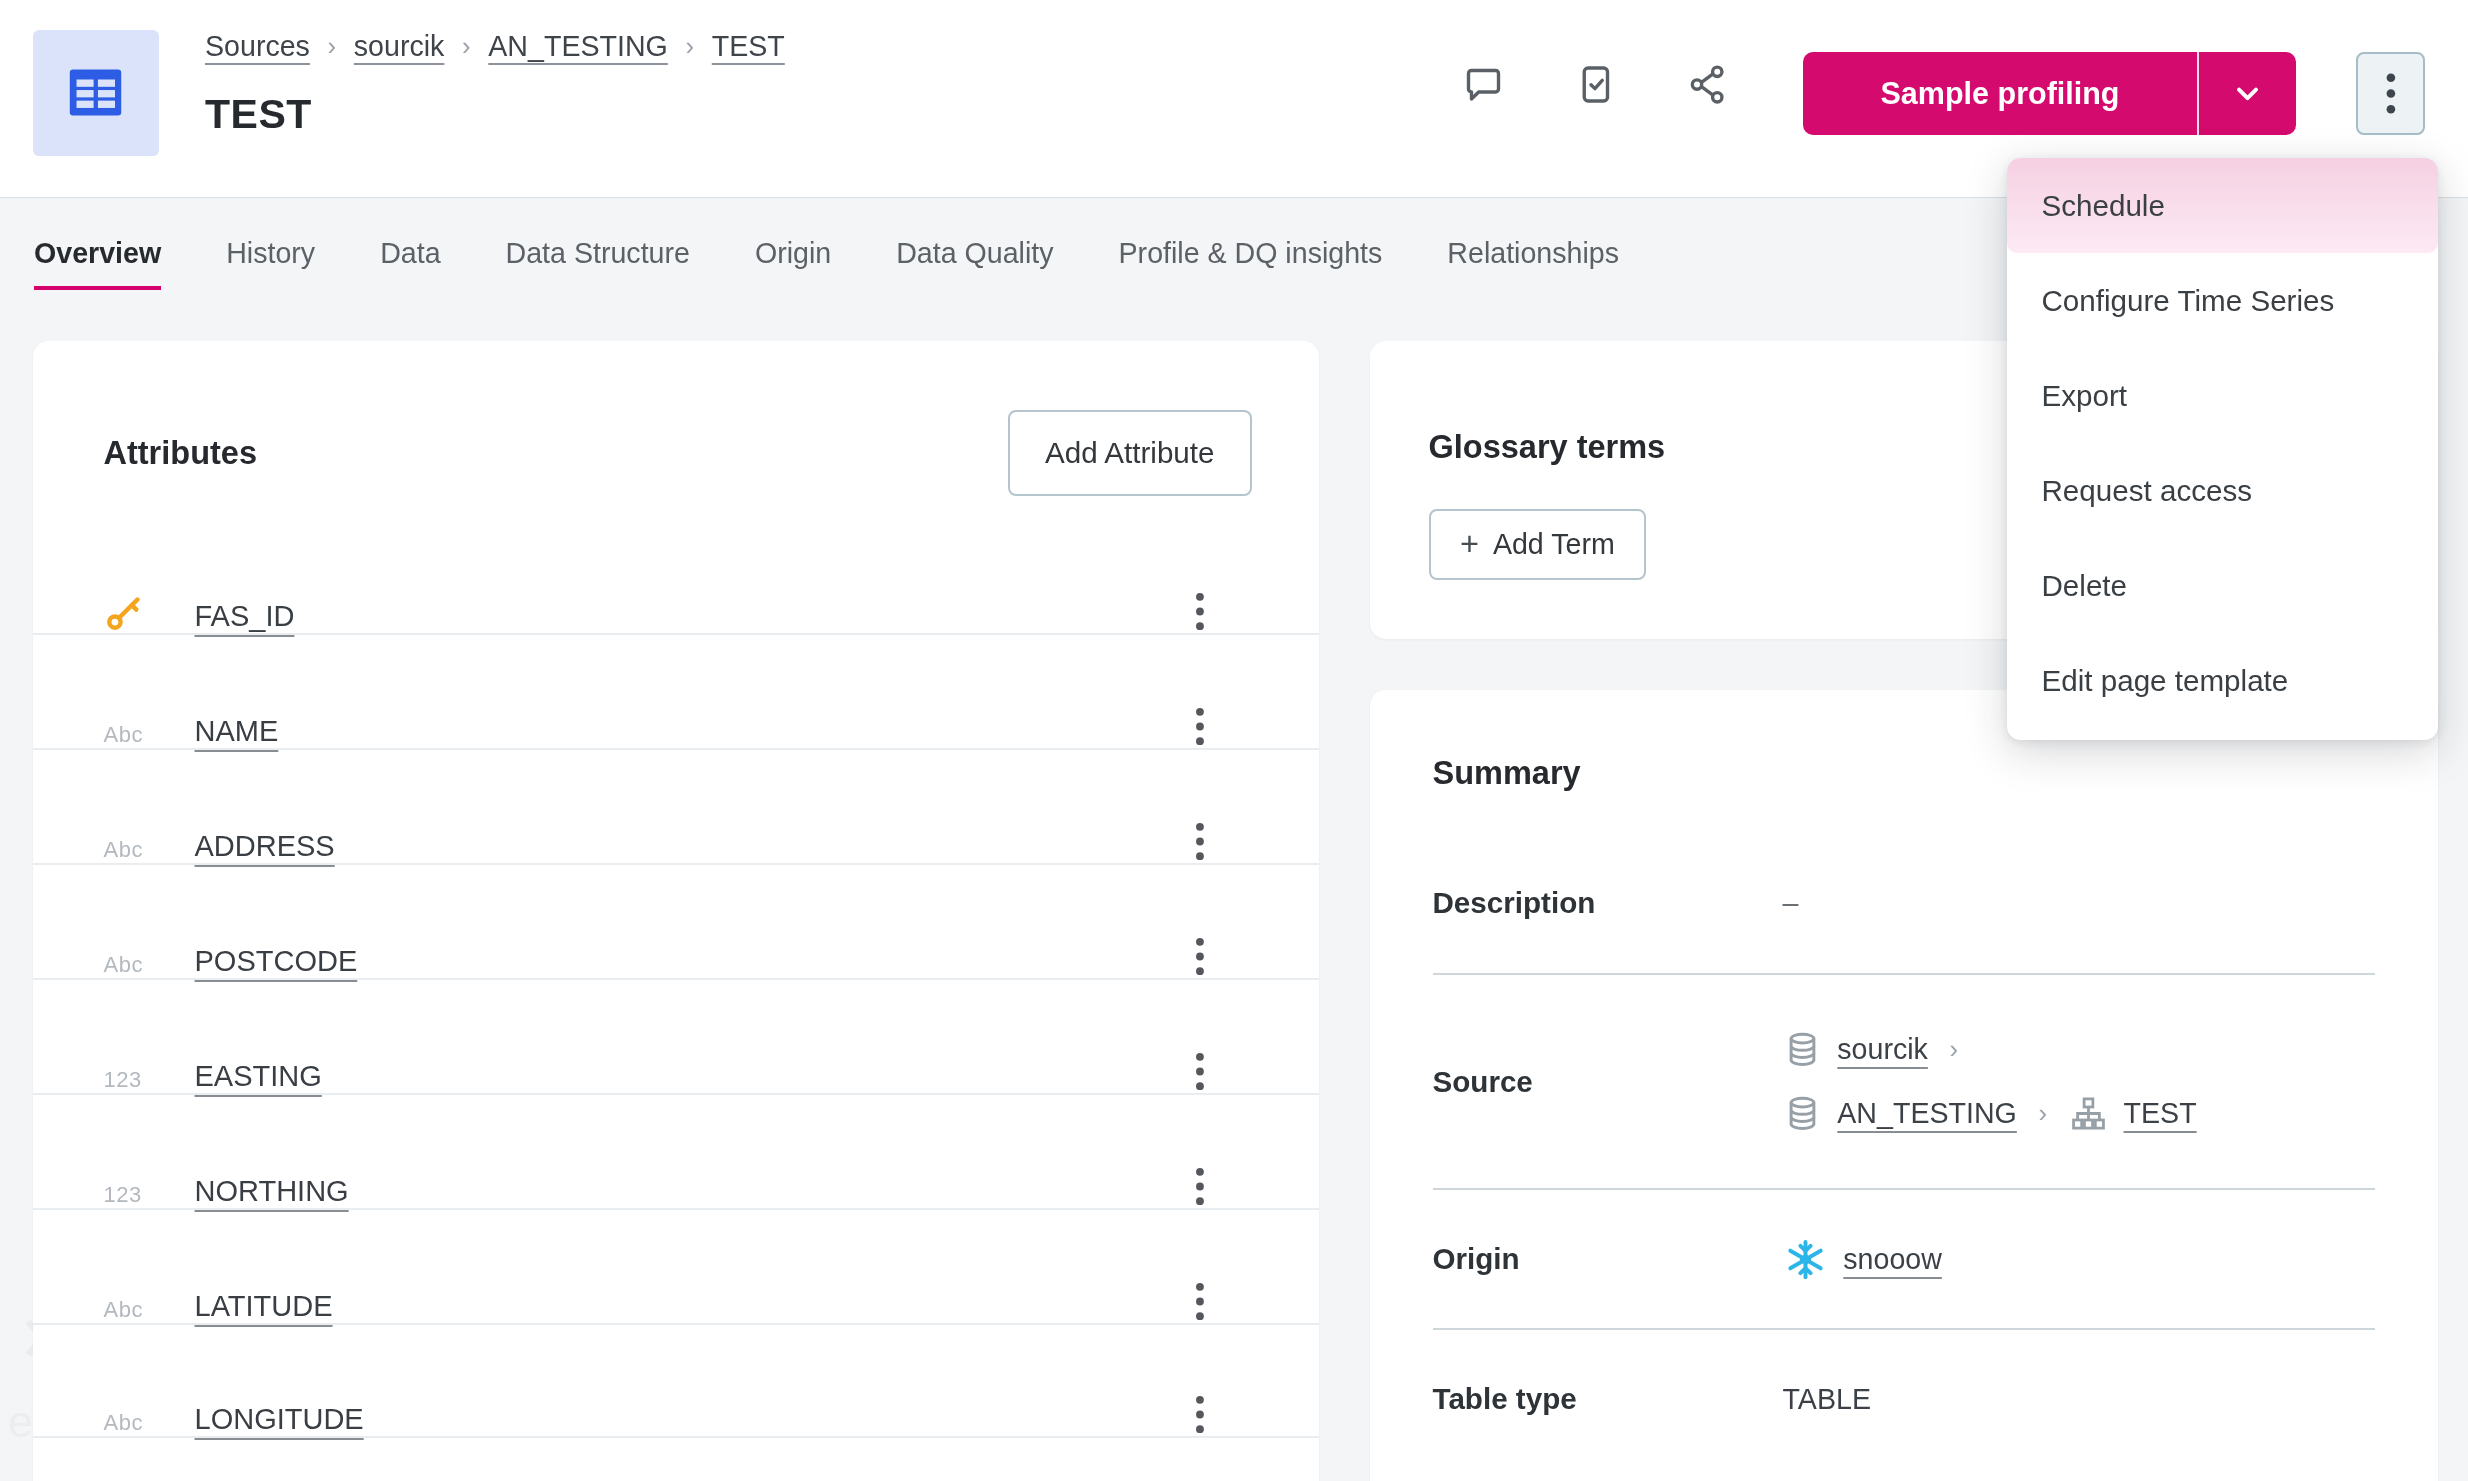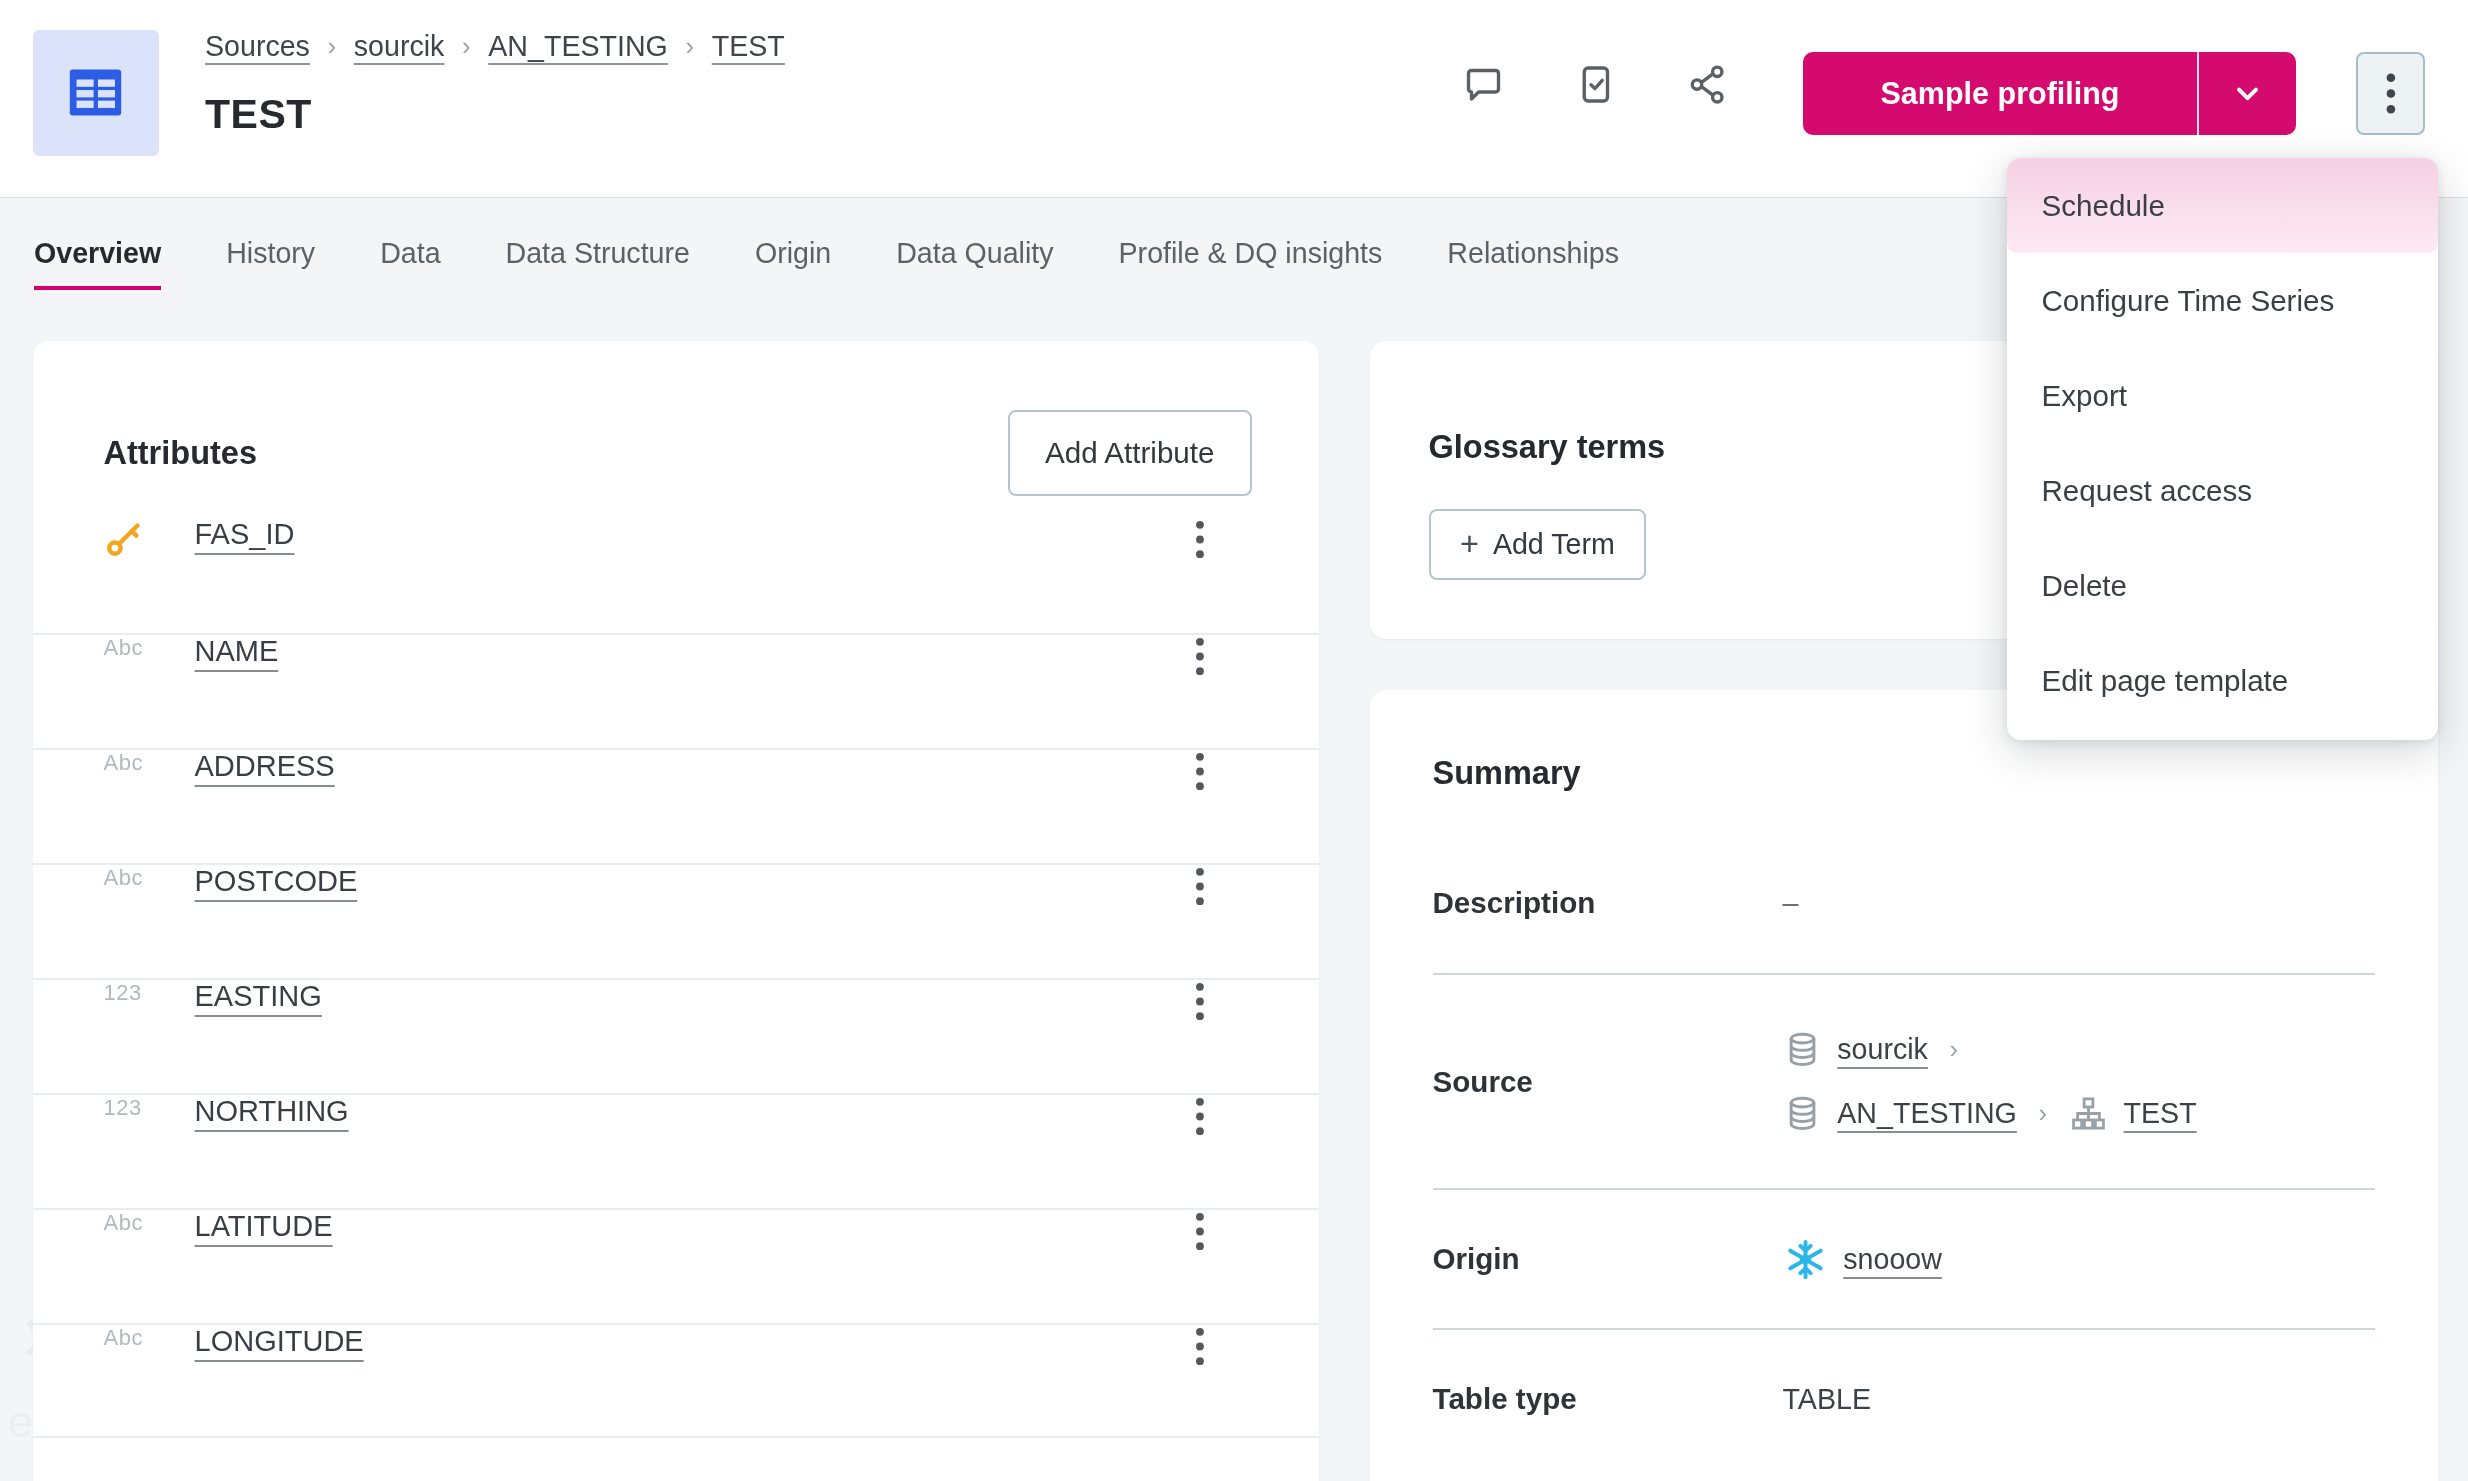--- a/index.html
+++ b/index.html
@@ -50,21 +50,21 @@
   .content { position:absolute; left:32.5px; top:143px; width:2405px; display:flex; gap:51px; z-index:1; }
   .card { background:#fff; border-radius:15.8px; box-shadow:0 1px 3px rgba(20,35,45,.05); }
 
   
   .attributes-card { width:1286px; height:1212px; flex:none; }
   .attr-header { display:flex; align-items:center; justify-content:space-between; padding:47px 67px 0 71px; height:177px; }
   .panel-heading { font-size:32.5px; font-weight:700; color:#26292e; }
   .outline-btn { display:flex; align-items:center; gap:13.8px; background:#fff; border:2px solid #b5c5cd; border-radius:7.9px;
     font-size:29.6px; font-weight:500; color:#33383d; padding:0 35px; height:86px; cursor:pointer; font-family:inherit; }
   .attr-list { list-style:none; }
-  .attr-row { height:115px; display:flex; align-items:flex-start; padding:0 99px 0 71px; }
+  .attr-row { height:115px; display:flex; align-items:flex-end; padding:0 99px 0 71px; }
   .attr-row + .attr-row { border-top:2px solid #e9edf0; }
   .attr-row:last-child { border-bottom:2px solid #e9edf0; }
   .type-cell { width:91px; display:flex; align-items:center; flex:none; }
   .type-badge { font-size:22px; font-weight:400; color:#b3b9bf; letter-spacing:0.5px; }
   .attr-link { font-size:29px; font-weight:500; color:#393e44; text-decoration:underline;
     text-underline-offset:8.9px; text-decoration-thickness:2px; text-decoration-color:#878d93; cursor:pointer; }
   .row-spacer { flex:1; }
   .row-kebab { width:39px; height:43px; display:flex; align-items:center; justify-content:center; cursor:pointer; }
 
   

